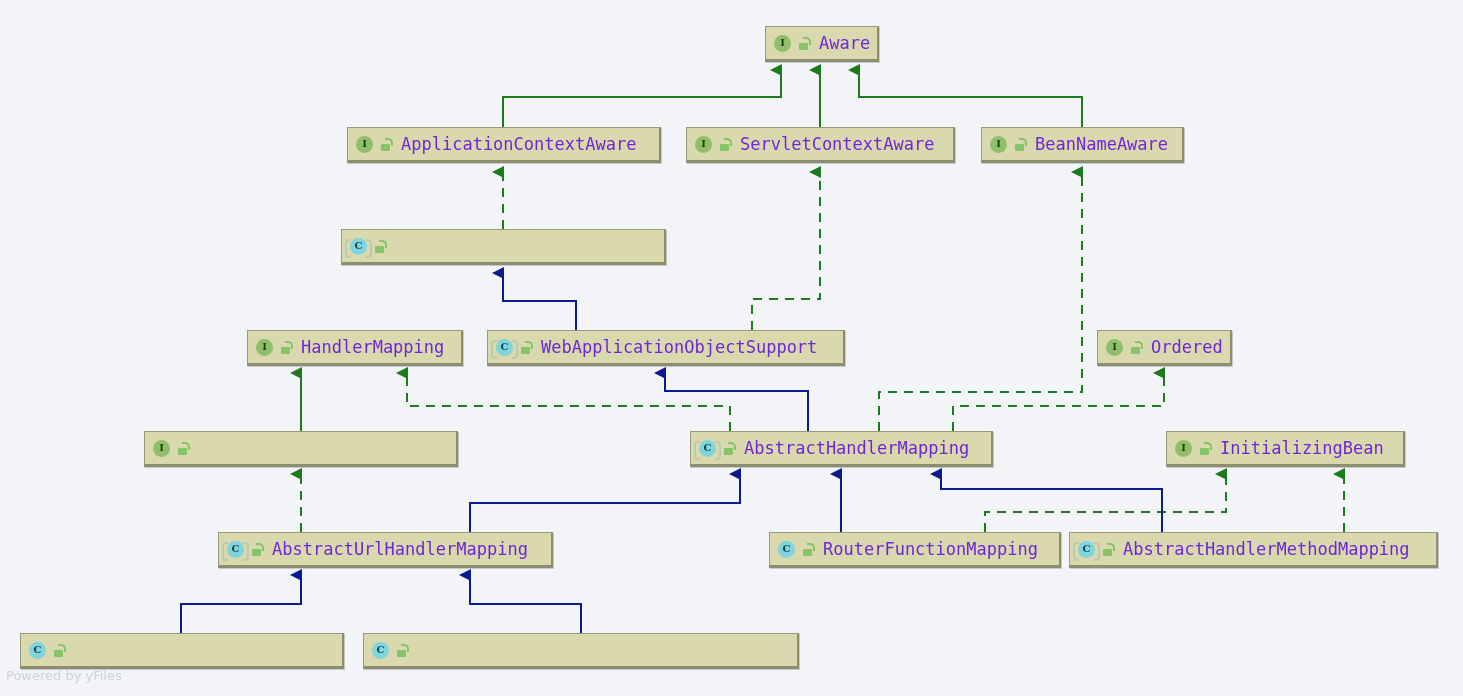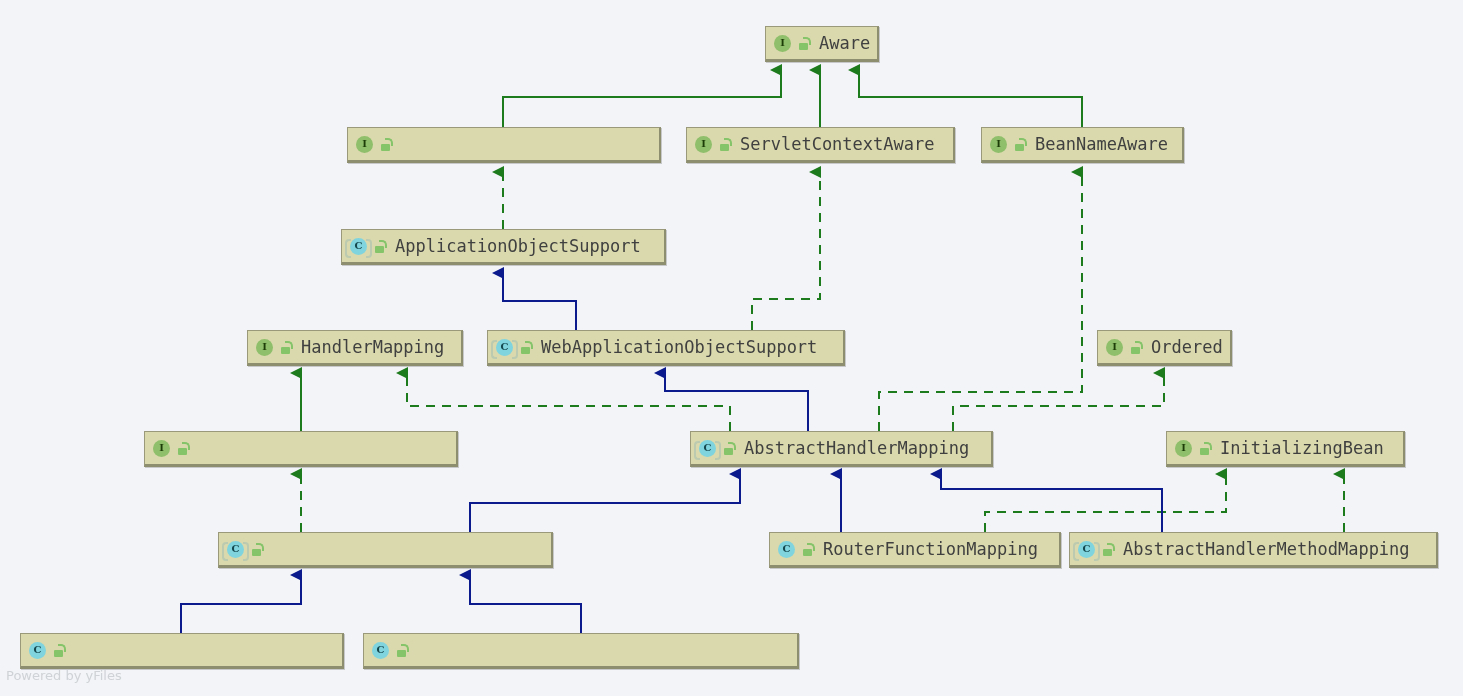--- a/index.html
+++ b/index.html
@@ -116,21 +116,21 @@
     width: 6px;
     height: 6px;
     border: 2px solid #86c46a;
     border-bottom: none;
     border-left: none;
     border-radius: 0 5px 0 0;
   }
   .node-label {
     font-family: "DejaVu Sans Mono", "Liberation Mono", monospace;
     font-size: 17px;
-    color: #404040;
+    color: #6d28d9;
     letter-spacing: 0px;
   }
   .watermark {
     position: absolute;
     left: 6px;
     top: 668px;
     font-family: "DejaVu Sans", "Liberation Sans", sans-serif;
     font-size: 13px;
     color: #cfd2d6;
     user-select: none;
@@ -189,20 +189,21 @@
       <div class="node" style="left: 347px; top: 127px; width: 314px;">
         <span class="badge">
           <span class="abstract-wrap">
             <span class="type-icon iface">I</span>
           </span>
           <span class="lock-icon">
             <span class="body"></span>
             <span class="shackle"></span>
           </span>
         </span>
+        <span class="node-label">ApplicationContextAware</span>
       </div>
       <div class="node" style="left: 686px; top: 127px; width: 269px;">
         <span class="badge">
           <span class="abstract-wrap">
             <span class="type-icon iface">I</span>
           </span>
           <span class="lock-icon">
             <span class="body"></span>
             <span class="shackle"></span>
           </span>
@@ -224,21 +225,20 @@
       <div class="node" style="left: 341px; top: 229px; width: 325px;">
         <span class="badge">
           <span class="abstract-wrap abstract">
             <span class="type-icon cls">C</span>
           </span>
           <span class="lock-icon">
             <span class="body"></span>
             <span class="shackle"></span>
           </span>
         </span>
-        <span class="node-label">ApplicationObjectSupport</span>
       </div>
       <div class="node" style="left: 247px; top: 330px; width: 216px;">
         <span class="badge">
           <span class="abstract-wrap">
             <span class="type-icon iface">I</span>
           </span>
           <span class="lock-icon">
             <span class="body"></span>
             <span class="shackle"></span>
           </span>
@@ -307,20 +307,21 @@
       <div class="node" style="left: 218px; top: 532px; width: 335px;">
         <span class="badge">
           <span class="abstract-wrap abstract">
             <span class="type-icon cls">C</span>
           </span>
           <span class="lock-icon">
             <span class="body"></span>
             <span class="shackle"></span>
           </span>
         </span>
+        <span class="node-label">AbstractUrlHandlerMapping</span>
       </div>
       <div class="node" style="left: 769px; top: 532px; width: 292px;">
         <span class="badge">
           <span class="abstract-wrap">
             <span class="type-icon cls">C</span>
           </span>
           <span class="lock-icon">
             <span class="body"></span>
             <span class="shackle"></span>
           </span>

